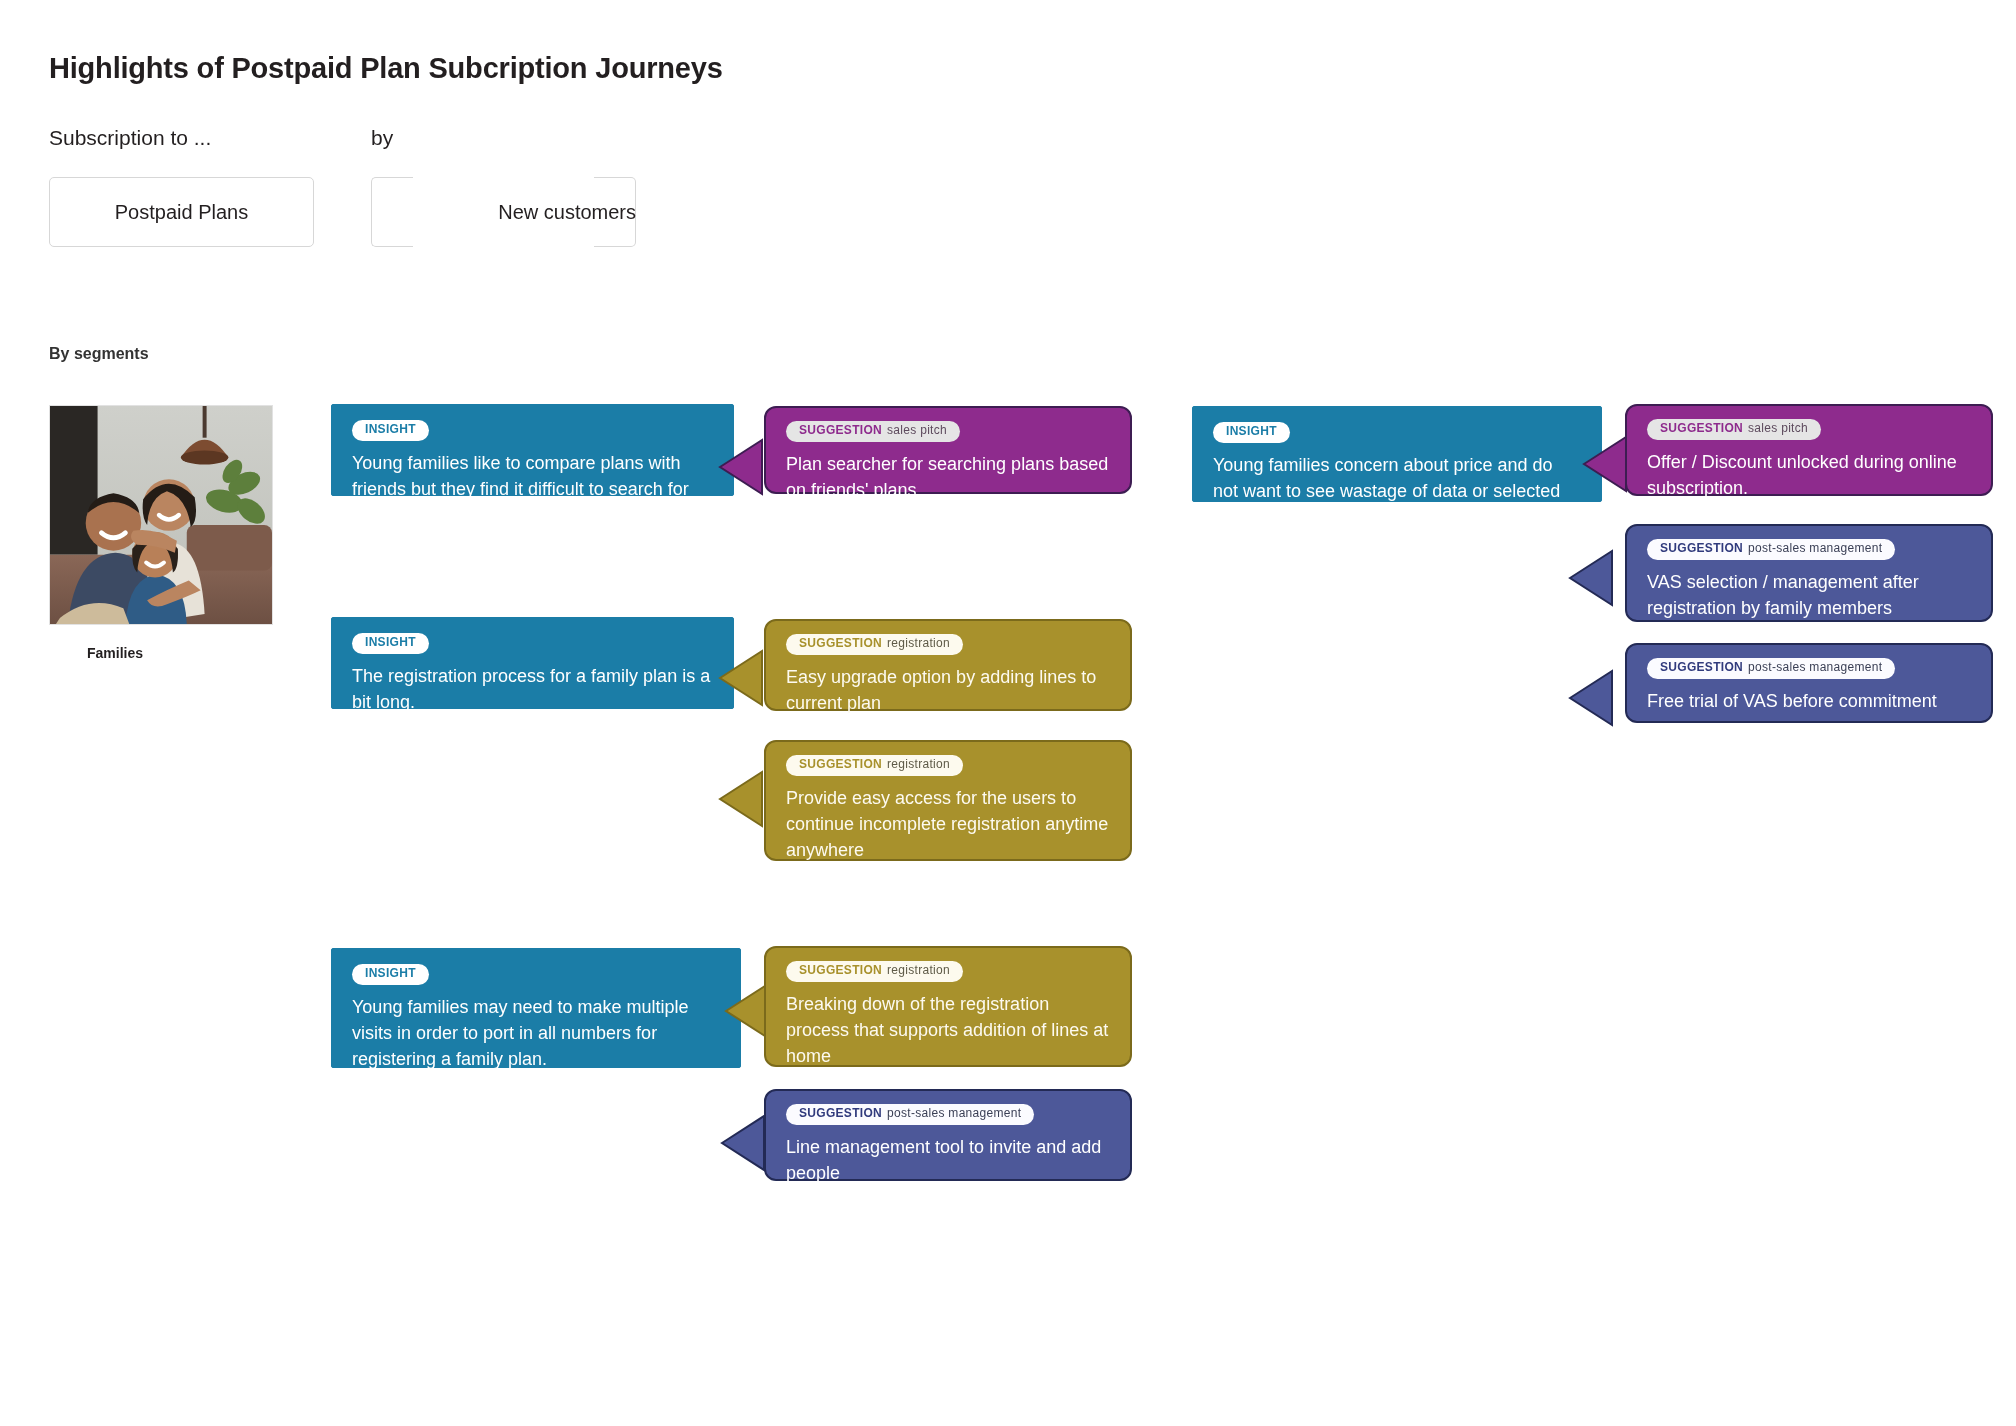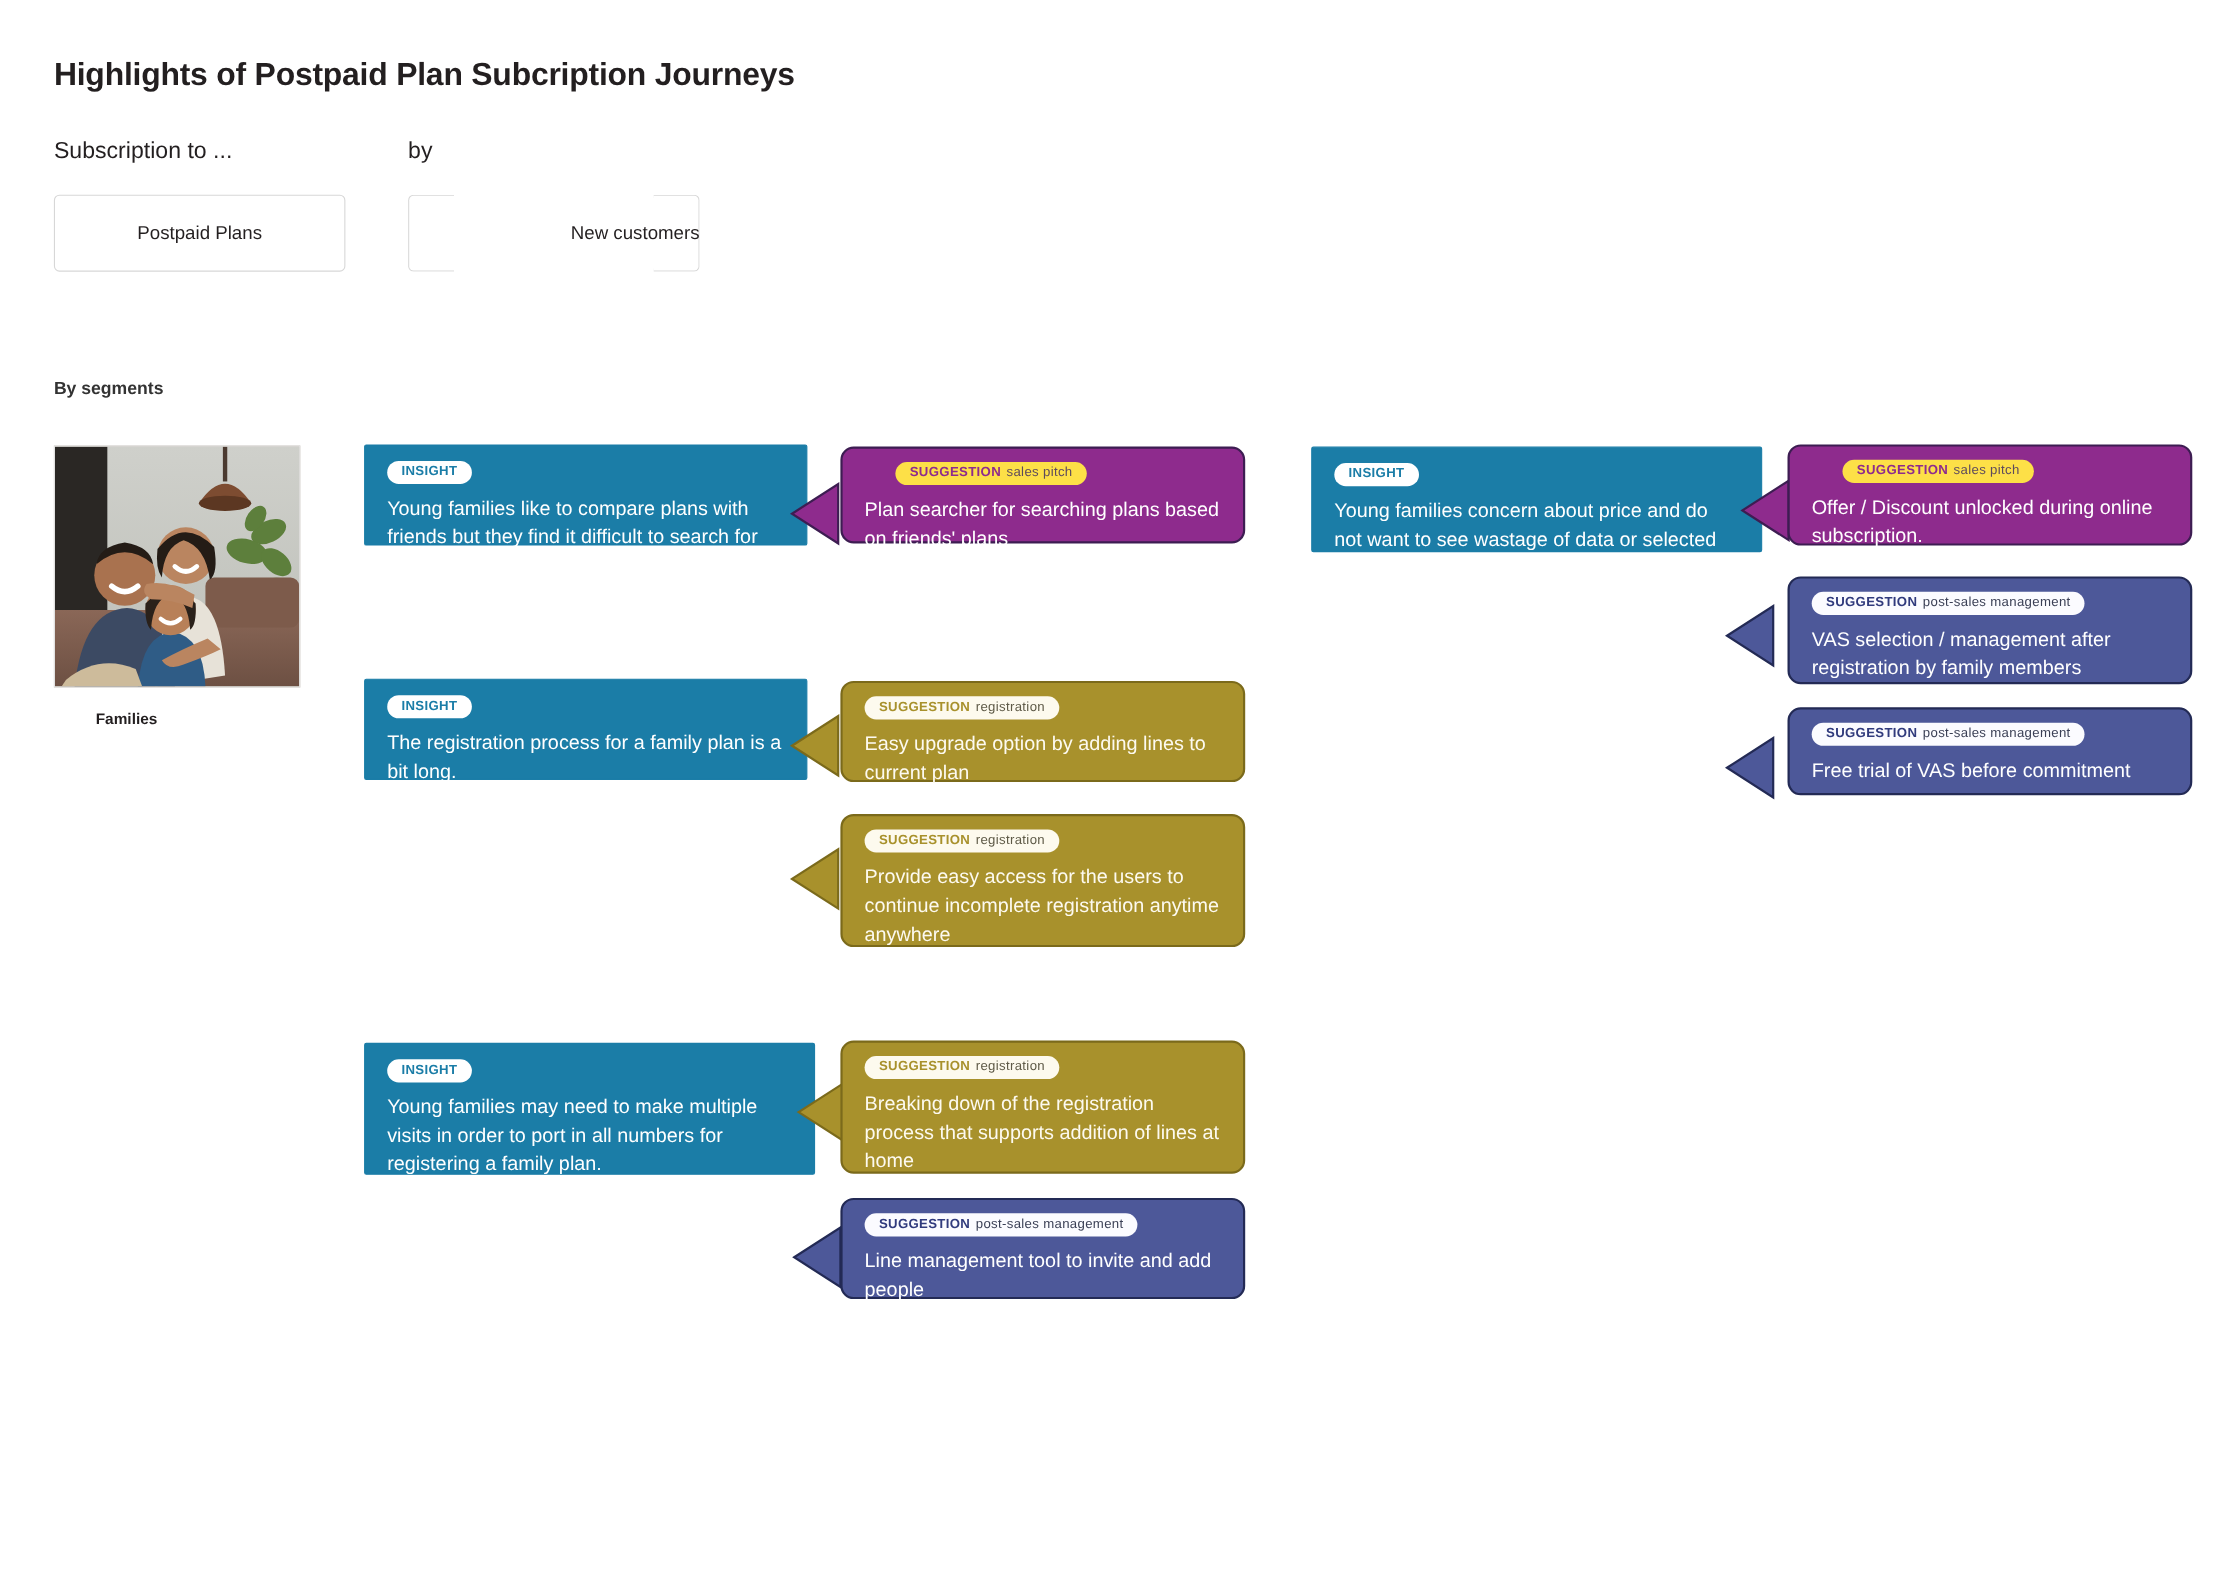--- a/index.html
+++ b/index.html
@@ -18,21 +18,21 @@
   }
   .filter-label{
     position:absolute;font-size:21px;color:#231f20;font-weight:normal;white-space:nowrap;
   }
   .lbl-a{left:49px;top:126px;}
   .lbl-b{left:371px;top:126px;}
 
   .chip{
     position:absolute;height:70px;background:#fff;
     display:flex;align-items:center;justify-content:center;
-    font-size:17px;color:#231f20;box-sizing:border-box;
+    font-size:20px;color:#231f20;box-sizing:border-box;
   }
   .chip-solid{
     left:49px;top:177px;width:265px;
     border:1px solid #d7d7d7;border-radius:5px;
   }
   
   .chip-bracket{ left:371px;top:177px;width:265px;justify-content:flex-end; }
   .chip-bracket .br{
     position:absolute;width:42px;height:100%;box-sizing:border-box;
     border-top:1px solid #d7d7d7;border-bottom:1px solid #d7d7d7;top:0;
@@ -72,21 +72,21 @@
   .pill.insight-pill{color:#1b7da7;}
   .card-text{
     font-size:18px;line-height:1.45;color:#ffffff;font-weight:normal;
   }
 
   .sugg{border-radius:12px;padding:12px 20px 17px 20px;}
   .sugg .pill .k{font-weight:bold;letter-spacing:.3px;}
   .sugg .pill .v{font-weight:normal;margin-left:5px;color:#4c4c4c;}
 
   .sugg.pitch{background:#8e2b8d;border:2px solid #3d1d52;}
-  .sugg.pitch .pill{background:#fde047;margin-left:28px;}
+  .sugg.pitch .pill{background:#e5e5e5;}
   .sugg.pitch .pill .k{color:#8e2b8d;}
   .sugg.pitch .pill .v{color:#5d4a5d;}
 
   .sugg.reg{background:#a8912c;border:2px solid #7b6a1b;}
   .sugg.reg .pill{background:#fdfaee;}
   .sugg.reg .pill .k{color:#a8912c;}
   .sugg.reg .pill .v{color:#5e5a47;}
   .sugg.reg .card-text{color:#fdfaf0;}
 
   .sugg.post{background:#4d5899;border:2px solid #232a55;}

